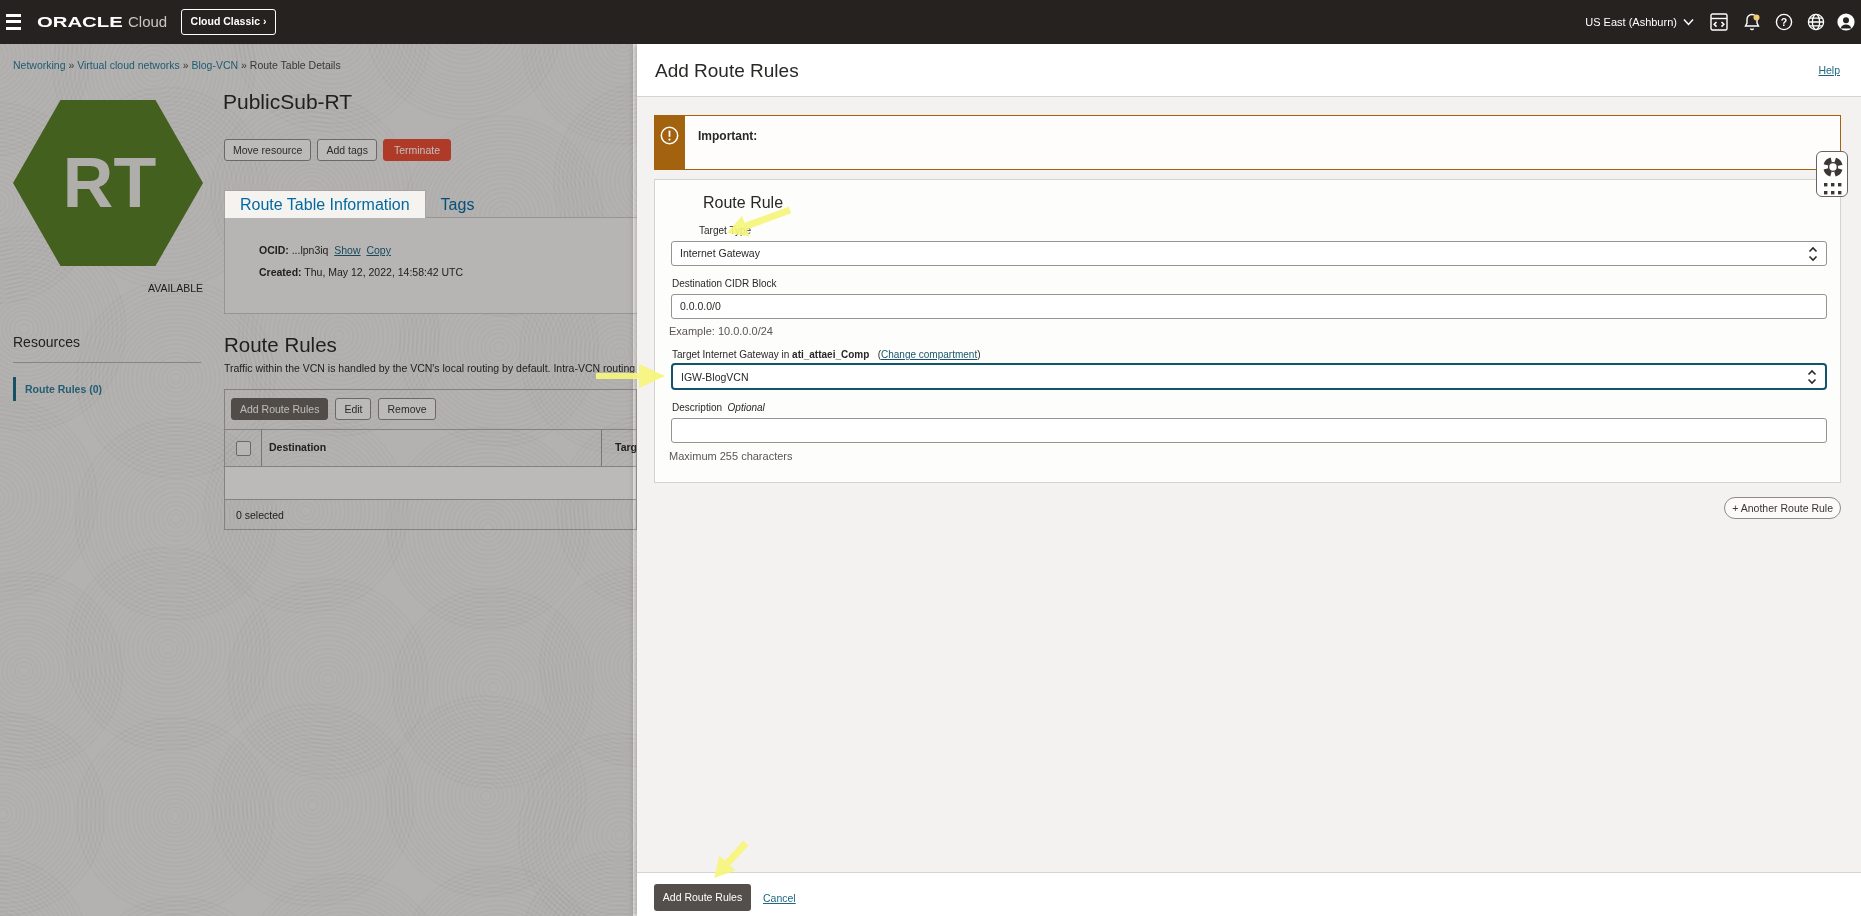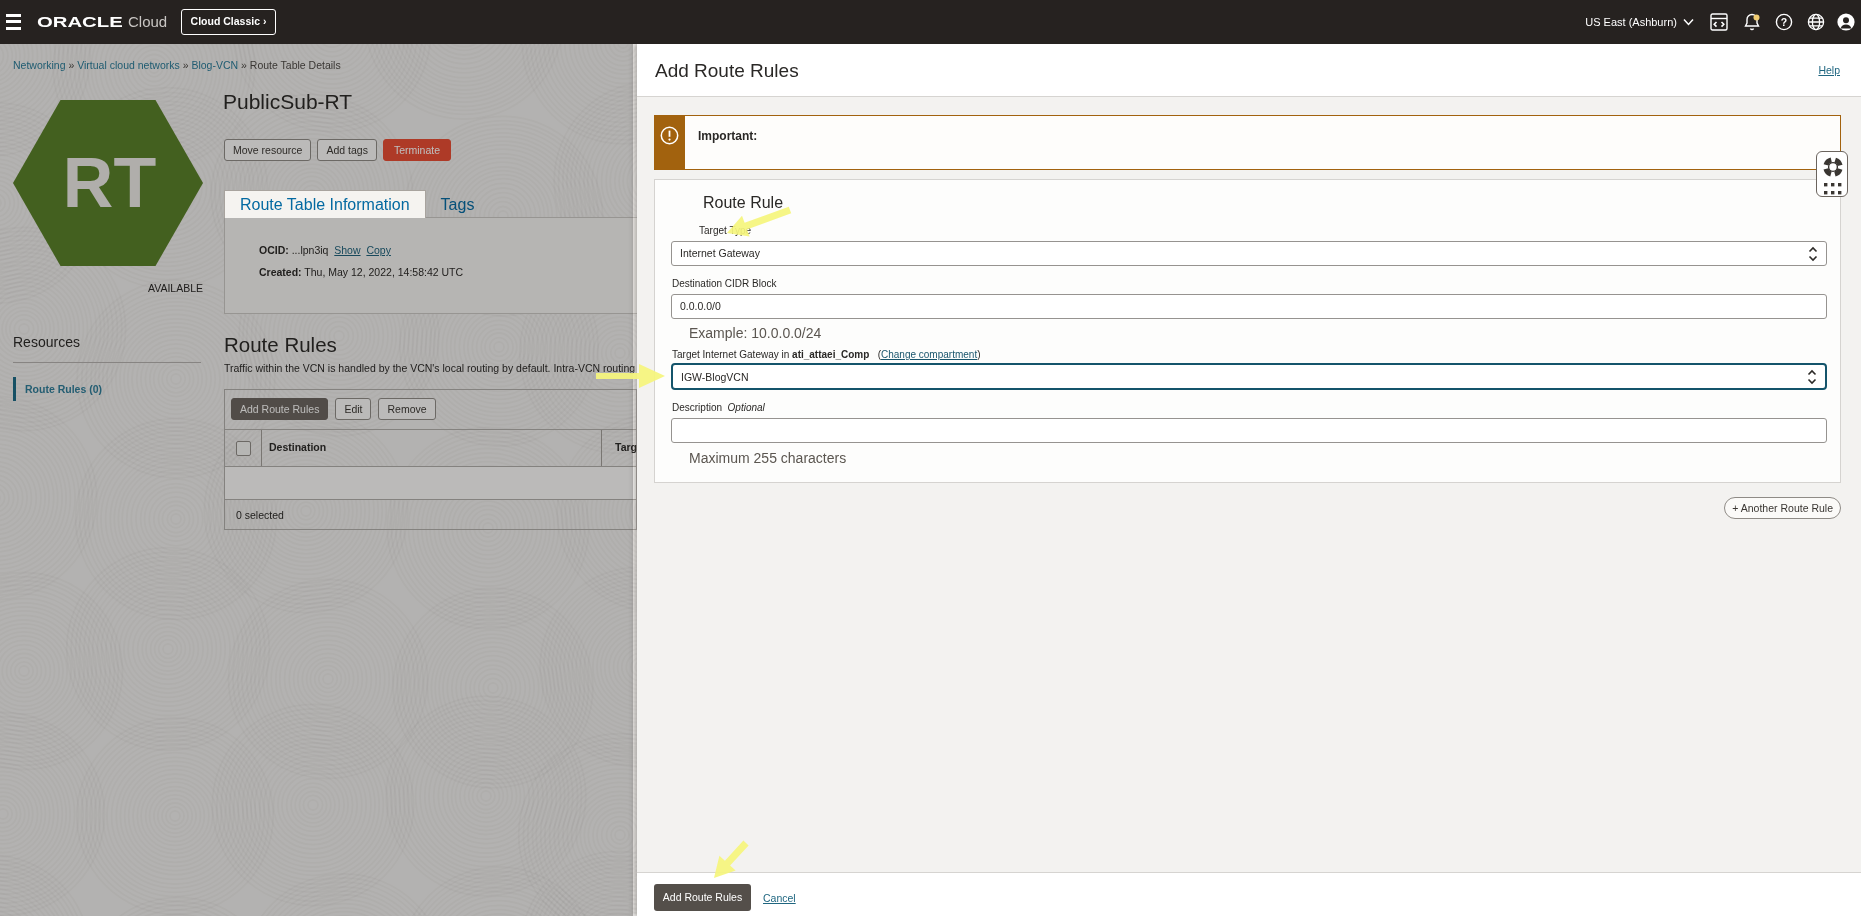--- a/index.html
+++ b/index.html
@@ -52,21 +52,21 @@
   .ptitle { position:absolute; left:18px; top:16px; font-size:19px; color:#2a2826; }
   .help { position:absolute; right:21px; top:20px; font-size:10.5px; color:#1f6680; }
   .warn { position:absolute; left:17px; top:71px; width:1187px; height:55px; border:1px solid #a2620e; background:#fefdfb;font-weight:bold; }
   .warnbar { position:absolute; left:-1px; top:-1px; bottom:-1px; width:31px; background:#a2620e; }
   .warntitle { position:absolute; left:43px; top:13px; font-size:12px; color:#2a2826; }
   .warntext { position:absolute; left:43px; top:31px; font-size:10.5px; color:#2a2826; }
   .rrbox { position:absolute; left:17px; top:135px; width:1187px; height:304px; border:1px solid #d5d3d0; background:#fdfdfc; }
   .rrtitle { position:absolute; left:16px; top:14px; font-size:16px; color:#2a2826;margin-left:32px; }
   .flabel { position:absolute; left:17px; font-size:10px; color:#2a2826; }
   .finput { position:absolute; left:16px; width:1156px; height:25px; border:1px solid #969390; border-radius:3px; background:#fff; font-size:10.5px; color:#2a2826; line-height:23px; padding-left:8px; }
-  .fhint { position:absolute; left:34px; font-size:14px; color:#5b5650; }
+  .fhint { position:absolute; left:14px; font-size:11px; color:#5b5650; }
   .anr { position:absolute; right:20px; top:453px; height:22px; line-height:20px; border:1px solid #8f8b86; border-radius:11px; background:#fbfaf8; font-size:10.5px; color:#3a3632; padding:0 7px; }
   .pfoot { position:absolute; left:0; right:0; bottom:0; height:44px; background:#fff; border-top:1px solid #d6d4d1; }
   .pfoot .dark { position:absolute; left:17px; top:11px; width:97px; height:27px; line-height:27px; text-align:center; background:#544f4a; border-radius:3px; color:#fff; font-size:10.5px; }
   .pfoot a { position:absolute; left:126px; top:19px; font-size:10.5px; color:#1f6680; }
 
   .widget { position:absolute; right:13px; top:151px; width:32px; height:46px; background:#fff; border:1px solid #6b645e; border-radius:6px; z-index:60; }
 </style>
 </head>
 <body>
 

